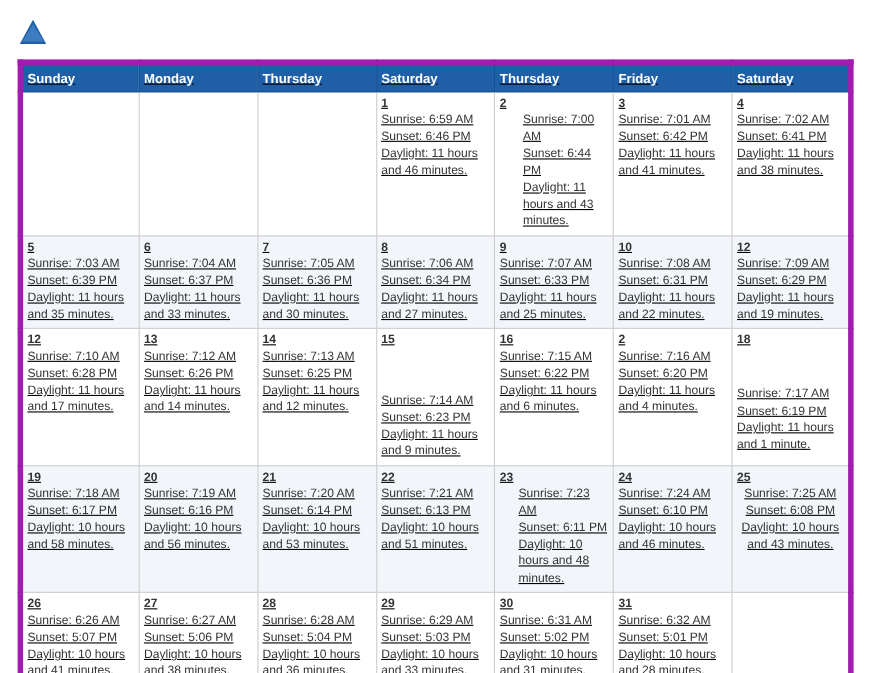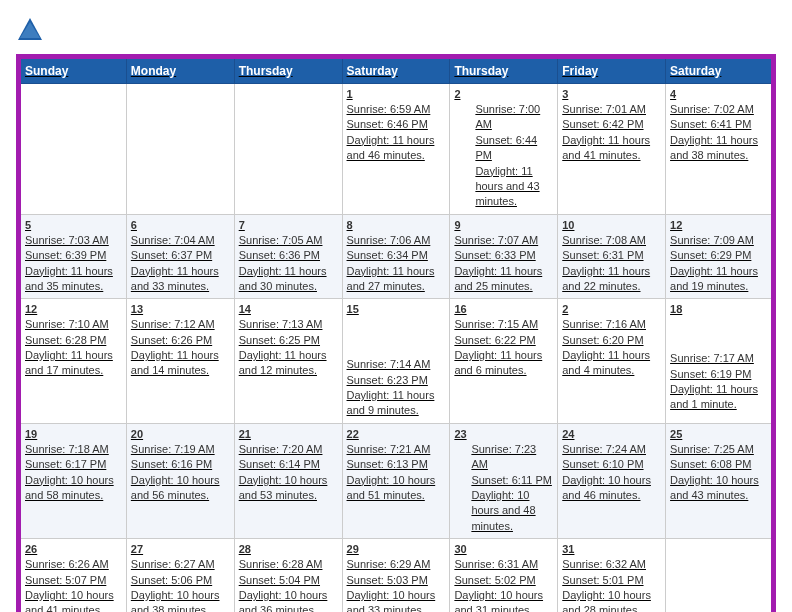--- a/index.html
+++ b/index.html
@@ -270,21 +270,21 @@
 Daylight: 10 hours and 48 minutes.</div>
         </td>
         <td>
           <span class="day-number">24</span>
           <div class="day-info" style="white-space: pre-line;">Sunrise: 7:24 AM
 Sunset: 6:10 PM
 Daylight: 10 hours and 46 minutes.</div>
         </td>
         <td>
           <span class="day-number">25</span>
-          <div class="day-info" style="white-space: pre-line;">Sunrise: 7:25 AM
+          <div class="day-info" style="white-space: pre-line; text-align: center;">Sunrise: 7:25 AM
 Sunset: 6:08 PM
 Daylight: 10 hours and 43 minutes.</div>
         </td>
       </tr>
       <tr>
         <td>
           <span class="day-number">26</span>
           <div class="day-info" style="white-space: pre-line;">Sunrise: 6:26 AM
 Sunset: 5:07 PM
 Daylight: 10 hours and 41 minutes.</div>

